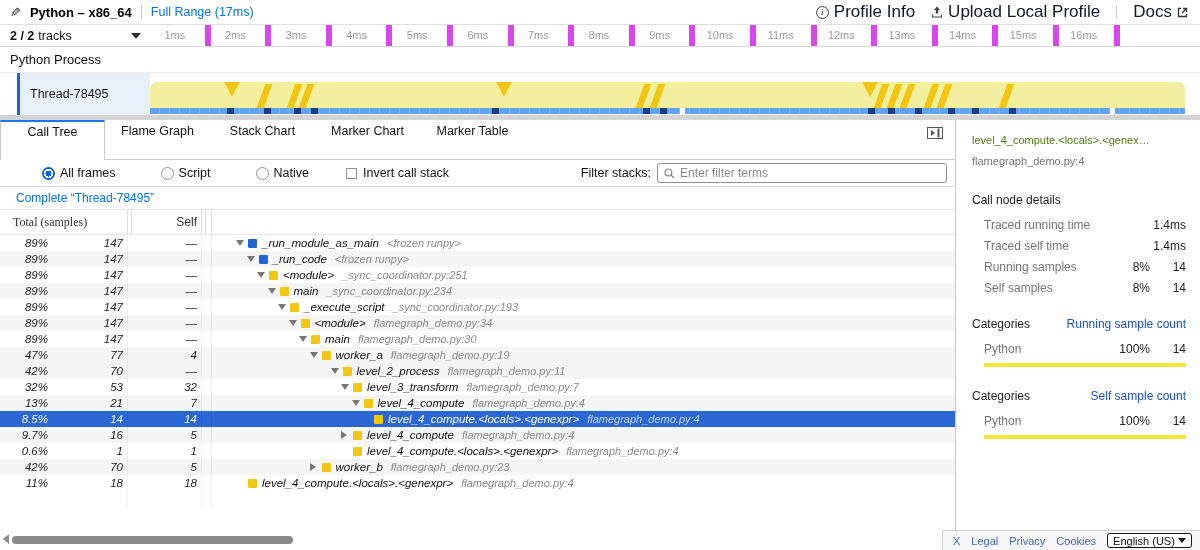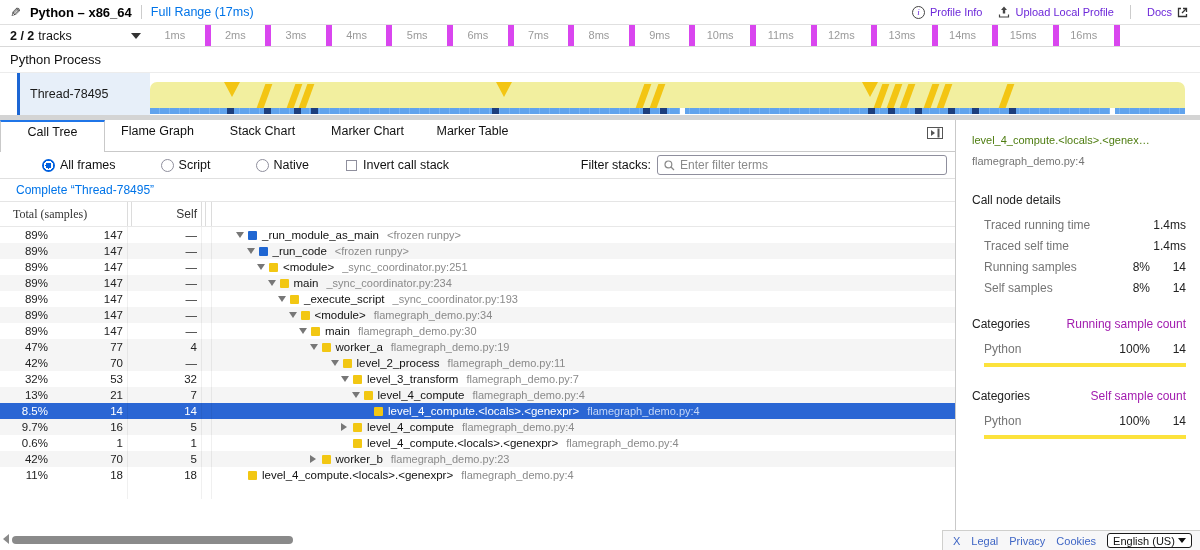--- a/index.html
+++ b/index.html
@@ -6,21 +6,21 @@
   html,body { width:1200px; height:550px; overflow:hidden; }
   body { font-family:"Liberation Sans", sans-serif; background:#fff; color:#111; position:relative; }
 
   
   .app-header { height:25px; border-bottom:1px solid #e0e0e0; display:flex; align-items:center; justify-content:space-between; padding:0 12px 0 10px; background:#fff; }
   .hdr-left { display:flex; align-items:center; gap:9px; font-size:13px; }
   .pencil-icon { display:inline-block; transform:scaleX(-1); font-size:13px; color:#222; }
   .profile-title { font-weight:700; color:#000; }
   .hdr-sep { width:1px; height:14px; background:#ccc; }
   .full-range { color:#0074e8; font-size:12.5px; cursor:pointer; }
-  .hdr-right { display:flex; align-items:center; gap:16px; font-size:11px; color:#6d28d9; }
+  .hdr-right { display:flex; align-items:center; gap:16px; font-size:17px; color:#0f172a; }
   .hdr-btn { display:flex; align-items:center; gap:5px; cursor:pointer; }
   .info-icon { width:13px; height:13px; border:1px solid #444; border-radius:50%; font-size:9px; line-height:11px; text-align:center; font-family:"Liberation Serif",serif; font-style:italic; }
   .info-icon::before { content:"i"; }
 
   
   .tl-header { height:22px; display:flex; border-bottom:1px solid #d9d9d9; background:#fff; }
   .tracks-cell { width:150px; display:flex; align-items:center; padding:0 9px 0 10px; font-size:12.5px; cursor:pointer; }
   .tracks-count { font-weight:700; margin-right:4px; }
   .caret-down { width:0; height:0; border-left:5px solid transparent; border-right:5px solid transparent; border-top:6px solid #333; margin-left:auto; }
   .ruler { flex:1; display:flex; overflow:hidden; }
@@ -38,21 +38,21 @@
   .mark-slash { position:absolute; top:2px; width:7px; height:24px; background:#f3c513; transform:skewX(-20deg); }
   .track-strip { position:absolute; left:0; top:35px; width:1035px; height:6px; background:repeating-linear-gradient(90deg,#61a3ed 0 9px,#79b4f4 9px 10px); }
   .strip-tick { position:absolute; top:0; width:7px; height:6px; background:#1d3e7d; }
   .strip-gap { position:absolute; top:0; width:5px; height:6px; background:#fff; }
   .splitter { height:5px; background:#d4d4d4; }
 
   
   .details { display:flex; height:410px; }
   .left-pane { width:955px; display:flex; flex-direction:column; background:#fff; }
 
-  .tabbar { height:32px; display:flex; border-bottom:1px solid #c9c9c9; position:relative; }
+  .tabbar { height:40px; display:flex; border-bottom:1px solid #c9c9c9; position:relative; }
   .tab { width:105px; text-align:center; line-height:23px; font-size:12.5px; color:#111; cursor:pointer; }
   .tab.active { border-top:2px solid #1f75e8; border-left:1px solid #c9c9c9; border-right:1px solid #c9c9c9; line-height:20px; background:#fff; margin-bottom:-1px; }
   .sidebar-toggle { position:absolute; right:12px; top:5px; cursor:pointer; }
 
   .settings { height:27px; display:flex; align-items:center; font-size:12.5px; border-bottom:1px solid #e0e0e0; padding:0 8px 0 10px; background:#fff; }
   .radio-wrap { display:flex; align-items:center; margin-right:13px; cursor:pointer;padding-left:32px; }
   .radio { width:13px; height:13px; border-radius:50%; margin-right:5px; flex:0 0 13px; }
   .radio.on  { background:radial-gradient(circle,#0060df 0 3px,#fff 3px 4.5px,#0060df 4.5px 6.5px); }
   .radio.off { border:1px solid #8f8f9d; background:#fff; }
   .checkbox { width:11px; height:11px; border:1px solid #8f8f9d; background:#fff; margin:0 6px 0 24px; }
@@ -64,21 +64,21 @@
 
   .breadcrumb-row { height:23px; border-bottom:1px solid #e5e5e5; display:flex; align-items:center; padding-left:16px; }
   .breadcrumb { color:#0074e8; font-size:12px; cursor:pointer; }
 
   .table-head { height:25px; position:relative; border-bottom:1px solid #e8e8e8; font-size:12px; color:#333; }
   .table-head span { position:absolute; line-height:24px; }
   .col-total { left:13px; width:123px; text-align:left;font-family:Liberation Serif, serif; }
   .col-self  { left:131px; width:66px; text-align:right; }
   .hline { position:absolute; top:0; bottom:0; width:1px; background:#dcdcdc; }
 
-  .tbody { position:relative; flex:1; }
+  .tbody { position:relative; flex:1;font-style:italic; }
   .vline { position:absolute; top:0; width:1px; background:rgba(0,0,0,.06); z-index:4; }
   .trow { height:16px; position:relative; font-size:11.5px; line-height:16px; white-space:nowrap; cursor:default; }
   .trow.odd { background:#f5f5f5; }
   .trow.selected { background:#2a66d4; }
   .trow span.num { position:absolute; text-align:right; color:#222; }
   .trow.selected span.num { color:#fff; }
   .cell-pct   { left:0;  width:48px; }
   .cell-total { left:50px; width:73px; }
   .cell-self  { left:131px; width:66px; }
   .tree-content { display:flex; align-items:center; height:16px; }
@@ -95,21 +95,21 @@
   .sidebar { flex:1; border-left:1px solid #c9c9c9; padding:14px 14px 0 16px; font-size:12px; background:#fff; }
   .sb-title { font-size:11px; color:#4d7c0f; margin-bottom:9px; white-space:nowrap; overflow:hidden; }
   .sb-sub { color:#757575; font-size:11px; margin-bottom:26px; }
   .sb-h { color:#222; margin-bottom:11px; }
   .sb-row { display:flex; margin-bottom:7px; padding-left:12px; }
   .sb-row .lbl { flex:1; color:#757575; }
   .sb-row .pct { width:44px; text-align:right; color:#222; }
   .sb-row .val { width:36px; text-align:right; color:#222; }
   .sb-cat-head { display:flex; margin:22px 0 11px; }
   .sb-cat-head .h { color:#222; }
-  .sb-cat-head .cl { margin-left:auto; color:#a21caf; }
+  .sb-cat-head .cl { margin-left:auto; color:#1d4ed8; }
   .sb-bar { height:4px; margin:7px 0 2px 12px; }
 
   
   .footer { position:absolute; left:0; bottom:0; width:1200px; height:20px; }
   .sb-arrow { position:absolute; left:3px; bottom:6px; width:0; height:0; border-top:5px solid transparent; border-bottom:5px solid transparent; border-right:6px solid #8a8a8a; cursor:pointer; }
   .sb-thumb { position:absolute; left:12px; bottom:6px; width:281px; height:8px; border-radius:4px; background:#8a8a8a; cursor:pointer; }
   .footer-panel { position:absolute; right:0; bottom:0; width:258px; height:20px; background:#f7f7f8; border-top:1px solid #cfcfcd; border-left:1px solid #cfcfcd; display:flex; align-items:center; gap:11px; padding:0 8px 0 10px; font-size:11px; }
   .f-link { color:#3f66c5; cursor:pointer; }
   .lang-select { margin-left:auto; width:98px; height:15px; border:1px solid #1a1a1a; border-radius:3px; background:#fff; display:flex; align-items:center; font-size:11px; padding-left:5px; position:relative; cursor:pointer; }
   .lang-caret { position:absolute; right:5px; top:4px; width:0; height:0; border-left:4px solid transparent; border-right:4px solid transparent; border-top:5px solid #111; }

